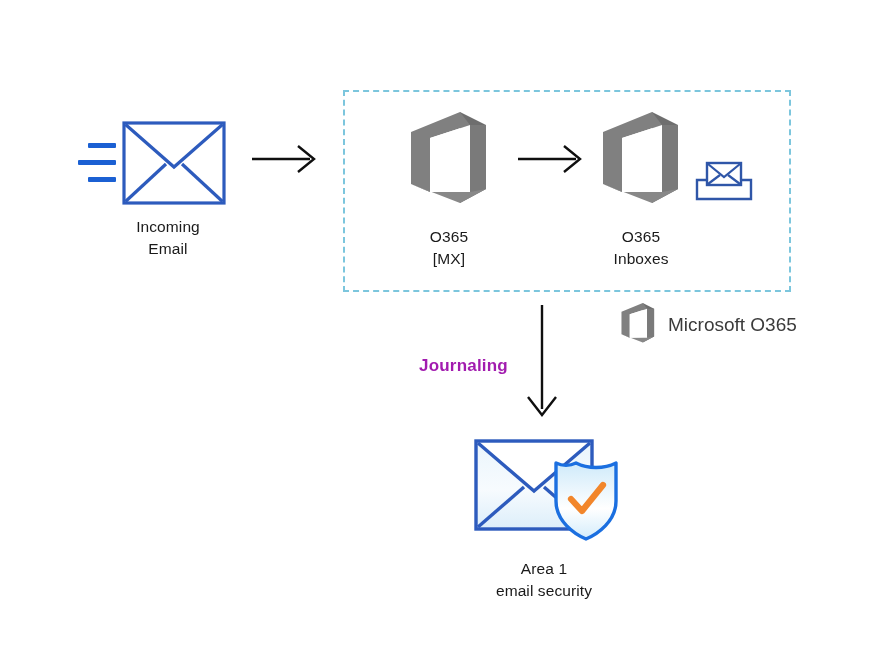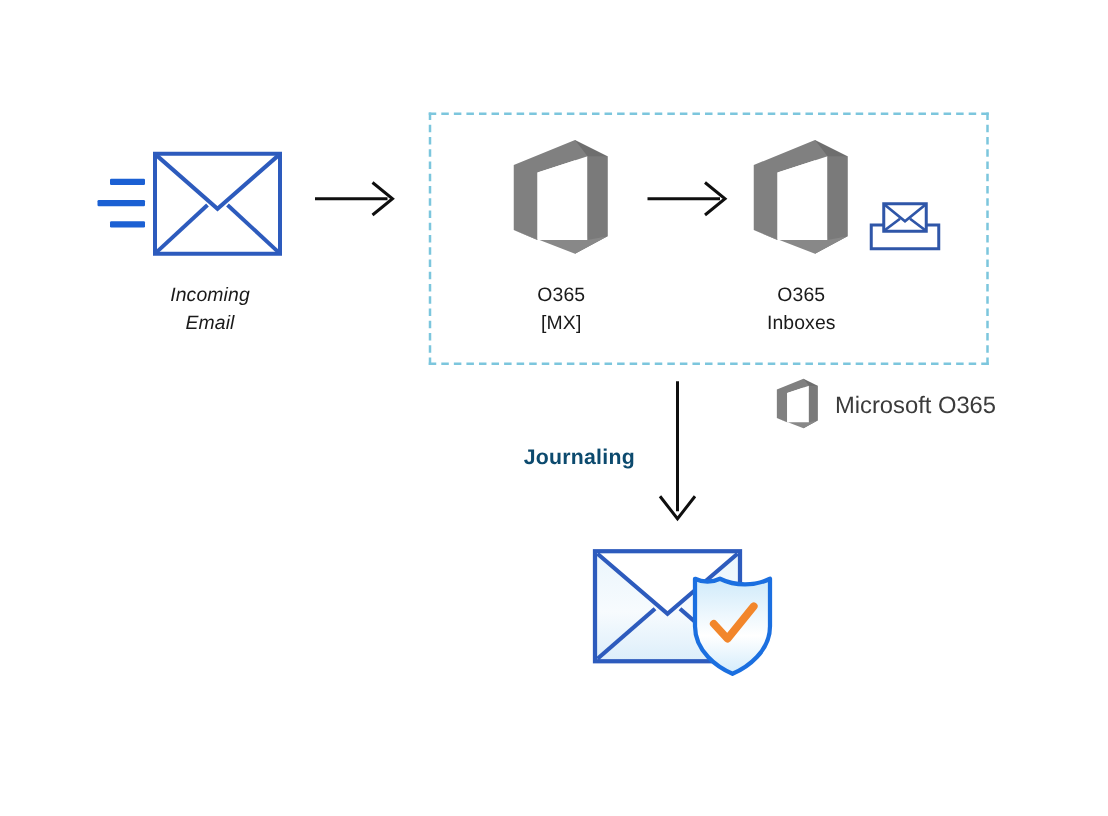--- a/index.html
+++ b/index.html
@@ -26,21 +26,21 @@
     color: #1a1a1a;
     font-family: "Liberation Sans", sans-serif;
     font-size: 15.5px;
     line-height: 22px;
     font-weight: 400;
     white-space: pre-line;
     letter-spacing: 0.1px;
   }
   .journaling-label {
     position: absolute;
-    color: #0c4a6e;
+    color: #a21caf;
     font-family: "Liberation Sans", sans-serif;
     font-size: 17px;
     font-weight: 600;
     letter-spacing: 0.2px;
   }
   .legend-text {
     position: absolute;
     color: #3b3b3b;
     font-family: "Liberation Sans", sans-serif;
     font-size: 19px;
@@ -74,21 +74,21 @@
 
       <rect x="46" y="5" width="100" height="80" fill="#ffffff" stroke="#2d5bbd" stroke-width="3.2"></rect>
 
       <path d="M 47.5 6.5 L 96 49 L 144.5 6.5" fill="none" stroke="#2d5bbd" stroke-width="3.2" stroke-linejoin="miter"></path>
 
       <path d="M 47.5 83.5 L 88 46" fill="none" stroke="#2d5bbd" stroke-width="3.2"></path>
       <path d="M 144.5 83.5 L 104 46" fill="none" stroke="#2d5bbd" stroke-width="3.2"></path>
     </svg>
   </div>
 
-  <div class="label" style="left:92px; top:226px; width:152px;font-style:italic;">Incoming
+  <div class="label" style="left:92px; top:216px; width:152px;">Incoming
 Email</div>
 
   <div class="abs" style="left:252px; top:142px;">
     <svg width="68" height="34" viewBox="0 0 68 34">
       <line x1="0" y1="17" x2="58" y2="17" stroke="#0f0f0f" stroke-width="2.4"></line>
       <path d="M 46 4 L 62 17 L 46 30" fill="none" stroke="#0f0f0f" stroke-width="2.4" stroke-linecap="butt" stroke-linejoin="miter"></path>
     </svg>
   </div>
 
   <div class="abs" style="left:408px; top:112px;">
@@ -188,14 +188,16 @@
                L 144 66
                C 144 86, 126 99, 114 104
                C 102 99, 84 86, 84 66
                L 84 28
                C 90 31, 98 31, 104 28 Z" fill="url(#shieldGrad)" stroke="#1b6fe0" stroke-width="3.4" stroke-linejoin="round"></path>
 
       <path d="M 99 64 L 110 76 L 131 50" fill="none" stroke="#f2862b" stroke-width="6.2" stroke-linecap="round" stroke-linejoin="round"></path>
     </svg>
   </div>
 
+  <div class="label" style="left:468px; top:558px; width:152px;">Area 1
+email security</div>
 
 </div>
 
 </body></html>

